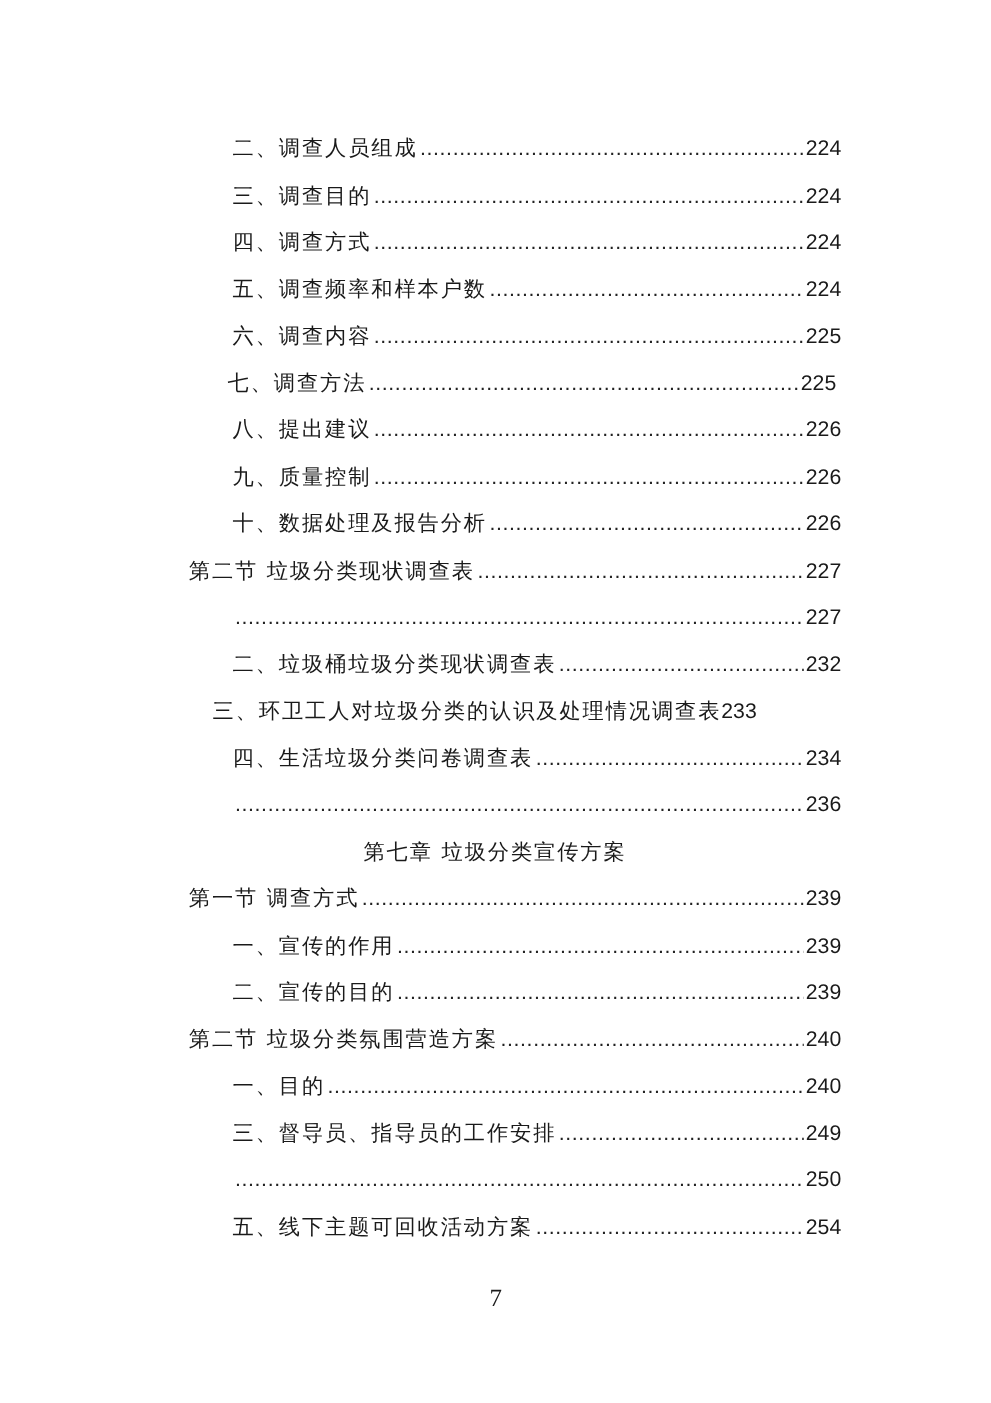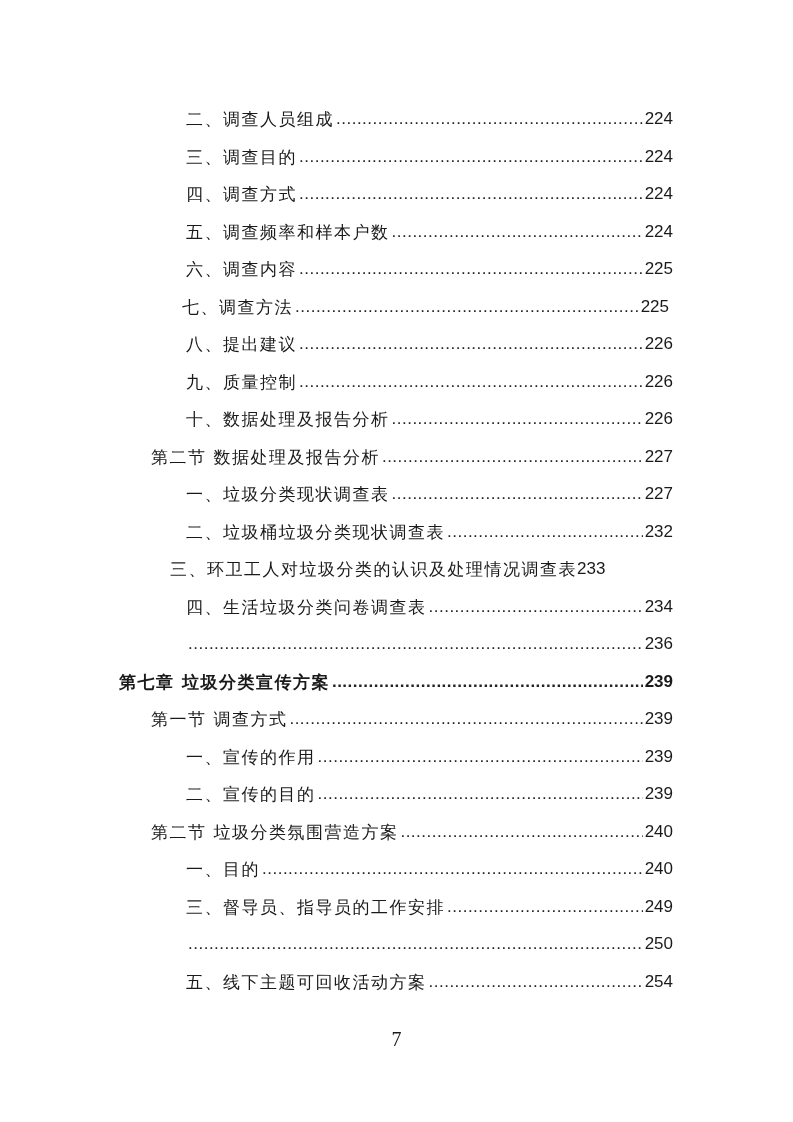--- a/index.html
+++ b/index.html
@@ -6,21 +6,21 @@
   body { width: 793px; height: 1122px; position: relative; overflow: hidden;
          font-family: "DejaVu Sans", "Liberation Sans", sans-serif; color: #1a1a1a; }
   .toc { position: absolute; top: 106px; left: 0; width: 793px; }
   .row { position: absolute; height: 26px; display: flex; align-items: center;
          font-size: 17px; line-height: 26px; white-space: nowrap; overflow: hidden; }
   .row .title { flex: 0 0 auto; letter-spacing: 1.5px; }
   .row .dots { flex: 1 1 auto; overflow: hidden; margin: 0 2px; color: #222;
                font-family: "Liberation Sans", sans-serif; letter-spacing: 0.5px; }
   .row .dots::after { content: "..........................................................................................................................................................................................................................................................................................."; }
   .row .page { flex: 0 0 auto; font-family: "Liberation Sans", sans-serif; font-size: 17px; }
-  .row.chapter { font-weight: bold; }
+  .row.chapter { font-weight: normal; flex-direction: column; }
   .row.chapter .dots { font-weight: bold; }
   .pagenum { position: absolute; top: 1028px; left: 0; width: 793px; text-align: center;
              font-family: "Liberation Serif", serif; font-size: 20px; }
 </style>
 </head>
 <body>
 
 <div class="toc">
   <div class="row" style="top:0px;left:186px;width:487px">
       <span class="title">二、调查人员组成</span>
@@ -61,26 +61,25 @@
       <span class="title">九、质量控制</span>
       <span class="dots"></span>
       <span class="page">226</span>
     </div>
   <div class="row" style="top:300px;left:186px;width:487px">
       <span class="title">十、数据处理及报告分析</span>
       <span class="dots"></span>
       <span class="page">226</span>
     </div>
   <div class="row" style="top:337.5px;left:151px;width:522px">
-      <span class="title">第二节  数据处理及报告分析</span>
+      <span class="title">第二节  垃圾分类现状调查表</span>
       <span class="dots"></span>
       <span class="page">227</span>
     </div>
   <div class="row" style="top:375px;left:186px;width:487px">
-      <span class="title">一、垃圾分类现状调查表</span>
       <span class="dots"></span>
       <span class="page">227</span>
     </div>
   <div class="row" style="top:412.5px;left:186px;width:487px">
       <span class="title">二、垃圾桶垃圾分类现状调查表</span>
       <span class="dots"></span>
       <span class="page">232</span>
     </div>
   <div class="row nodots" style="top:450px;left:170px;width:510px">
       <span class="title">三、环卫工人对垃圾分类的认识及处理情况调查表</span>

